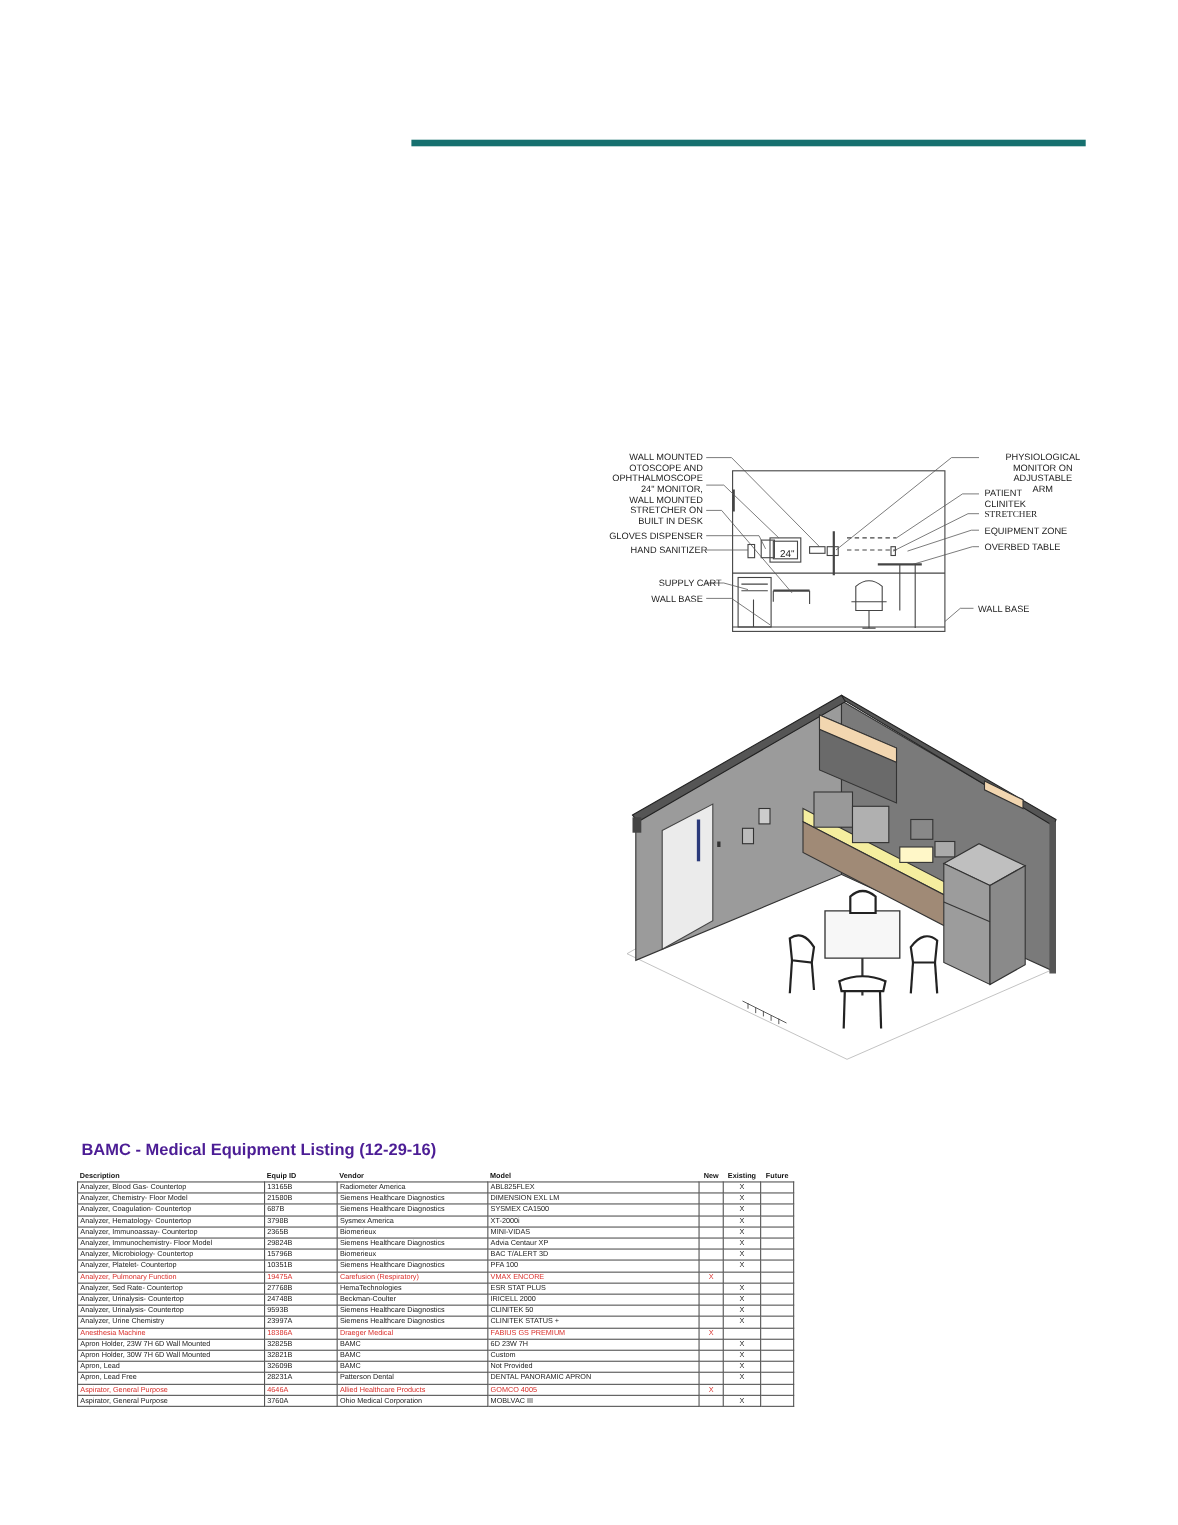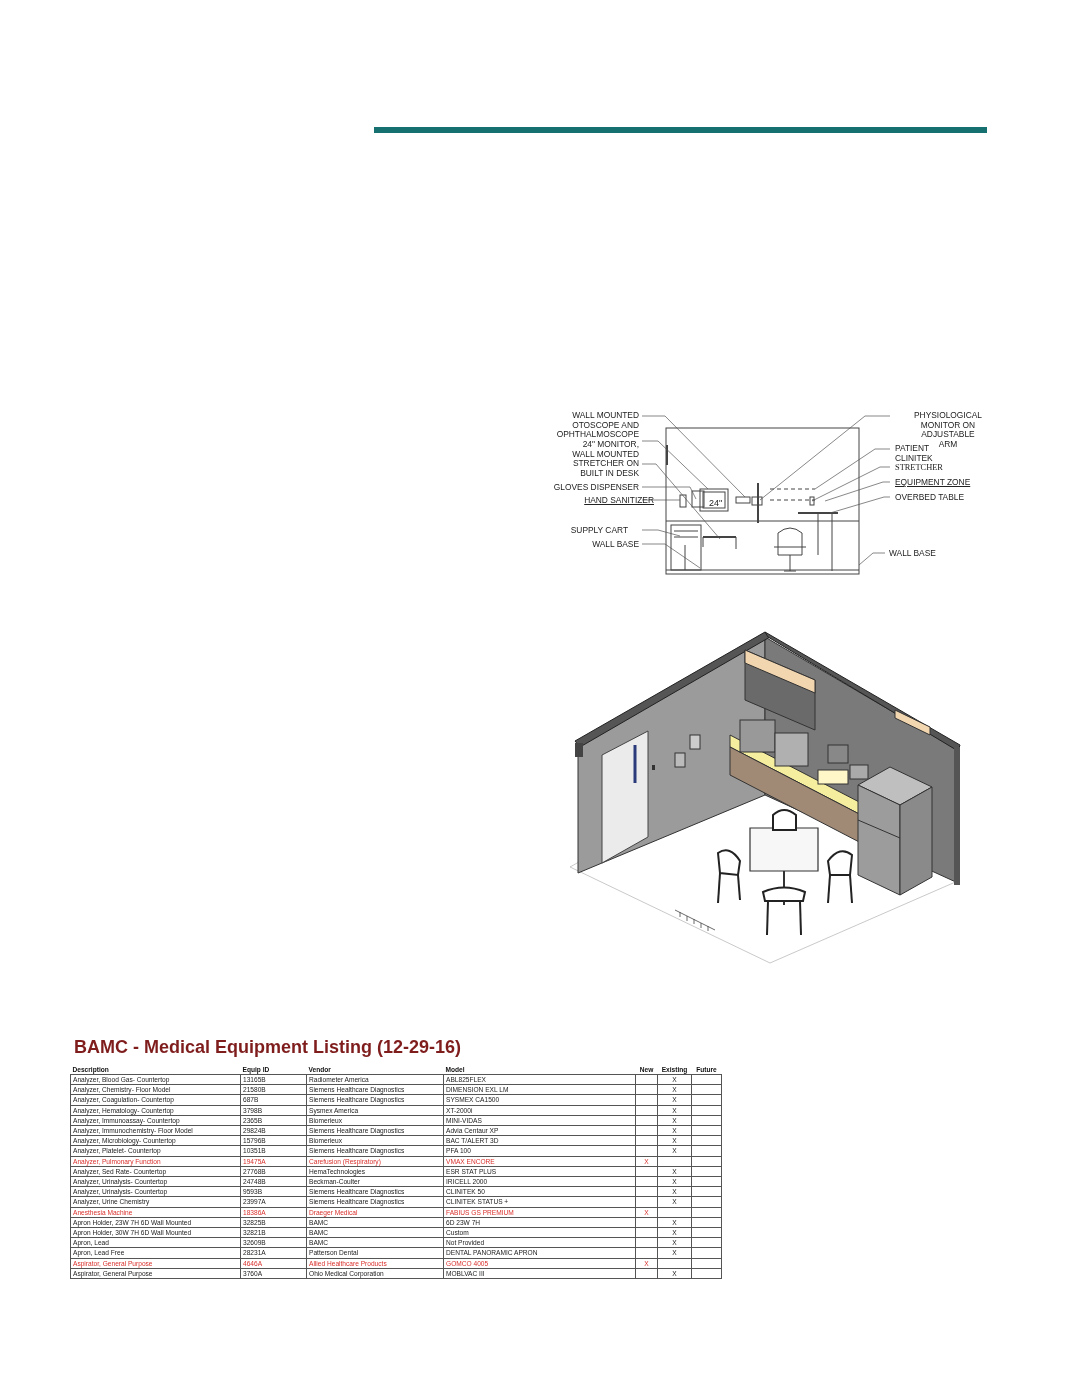--- a/index.html
+++ b/index.html
@@ -3,21 +3,21 @@
 <meta charset="utf-8">
 <style>
   html, body { margin: 0; padding: 0; background: #ffffff; }
   body { width: 1071px; height: 1386px; position: relative; overflow: hidden; font-family: "Liberation Sans", sans-serif; color: #111; }
   .rule { position: absolute; left: 374px; top: 127px; width: 613px; height: 6px; }
   .elev { position: absolute; left: 540px; top: 405px; width: 440px; height: 180px; }
   .elev .lbl { position: absolute; font-size: 8.4px; line-height: 9.6px; color: #222; white-space: pre-line; font-family: "Liberation Sans", sans-serif; }
   .elev .lbl.r { text-align: right; }
   .elev svg { position: absolute; left: 0; top: 0; }
   .iso { position: absolute; left: 560px; top: 605px; width: 410px; height: 360px; }
-  .title { position: absolute; left: 74px; top: 1037px; font-size: 18px; font-weight: bold; color: #7f1d1d; }
+  .title { position: absolute; left: 74px; top: 1037px; font-size: 15px; font-weight: bold; color: #4c1d95; }
   table.eq { position: absolute; left: 70px; top: 1064px; border-collapse: collapse; font-size: 6.6px; width: 643px; table-layout: fixed; }
   table.eq th { font-weight: bold; text-align: left; padding: 0 2px; height: 10px; border: none; color: #111; }
   table.eq th.c { text-align: center; }
   table.eq td { border: 1px solid #555; padding: 0 2px; height: 9.2px; line-height: 9.2px; white-space: nowrap; overflow: hidden; color: #222; }
   table.eq td.c { text-align: center; }
   table.eq tr.red td { color: #d9302c; }
 </style>
 </head>
 <body>
 
@@ -99,30 +99,30 @@
     <text x="169" y="101" font-size="9" fill="#222" font-family="Liberation Sans, sans-serif">24"</text>
   </svg>
   <div class="lbl r" style="right:341px; top:6px;">WALL MOUNTED
 OTOSCOPE AND
 OPHTHALMOSCOPE</div>
   <div class="lbl r" style="right:341px; top:35px;">24" MONITOR,
 WALL MOUNTED</div>
   <div class="lbl r" style="right:341px; top:54px;">STRETCHER ON
 BUILT IN DESK</div>
   <div class="lbl r" style="right:341px; top:78px;">GLOVES DISPENSER</div>
-  <div class="lbl r" style="right:326px; top:91px;text-decoration:underline;">HAND SANITIZER</div>
-  <div class="lbl r" style="right:352px; top:121px;">SUPPLY CART</div>
+  <div class="lbl r" style="right:337px; top:91px;">HAND SANITIZER</div>
+  <div class="lbl r" style="right:324px; top:121px;">SUPPLY CART</div>
   <div class="lbl r" style="right:341px; top:135px;">WALL BASE</div>
   <div class="lbl" style="left:374px; top:6px;text-align:center;">PHYSIOLOGICAL
 MONITOR ON
 ADJUSTABLE ARM</div>
   <div class="lbl" style="left:355px; top:39px;">PATIENT
 CLINITEK</div>
   <div class="lbl" style="left:355px; top:58px;font-family:Liberation Serif, serif;">STRETCHER</div>
-  <div class="lbl" style="left:355px; top:73px;text-decoration:underline;">EQUIPMENT ZONE</div>
+  <div class="lbl" style="left:355px; top:73px;">EQUIPMENT ZONE</div>
   <div class="lbl" style="left:355px; top:88px;">OVERBED TABLE</div>
   <div class="lbl" style="left:349px; top:144px;">WALL BASE</div>
 </div>
 
 <div class="iso">
   <svg width="410" height="360" viewBox="0 0 410 360">
 
     <polygon points="10,262 200,155 400,275 210,358" fill="#fff" stroke="#bbb" stroke-width="0.8"></polygon>
 
     <polygon points="18,140 205,32 205,190 18,268" fill="#9b9b9b" stroke="#333" stroke-width="1"></polygon>

